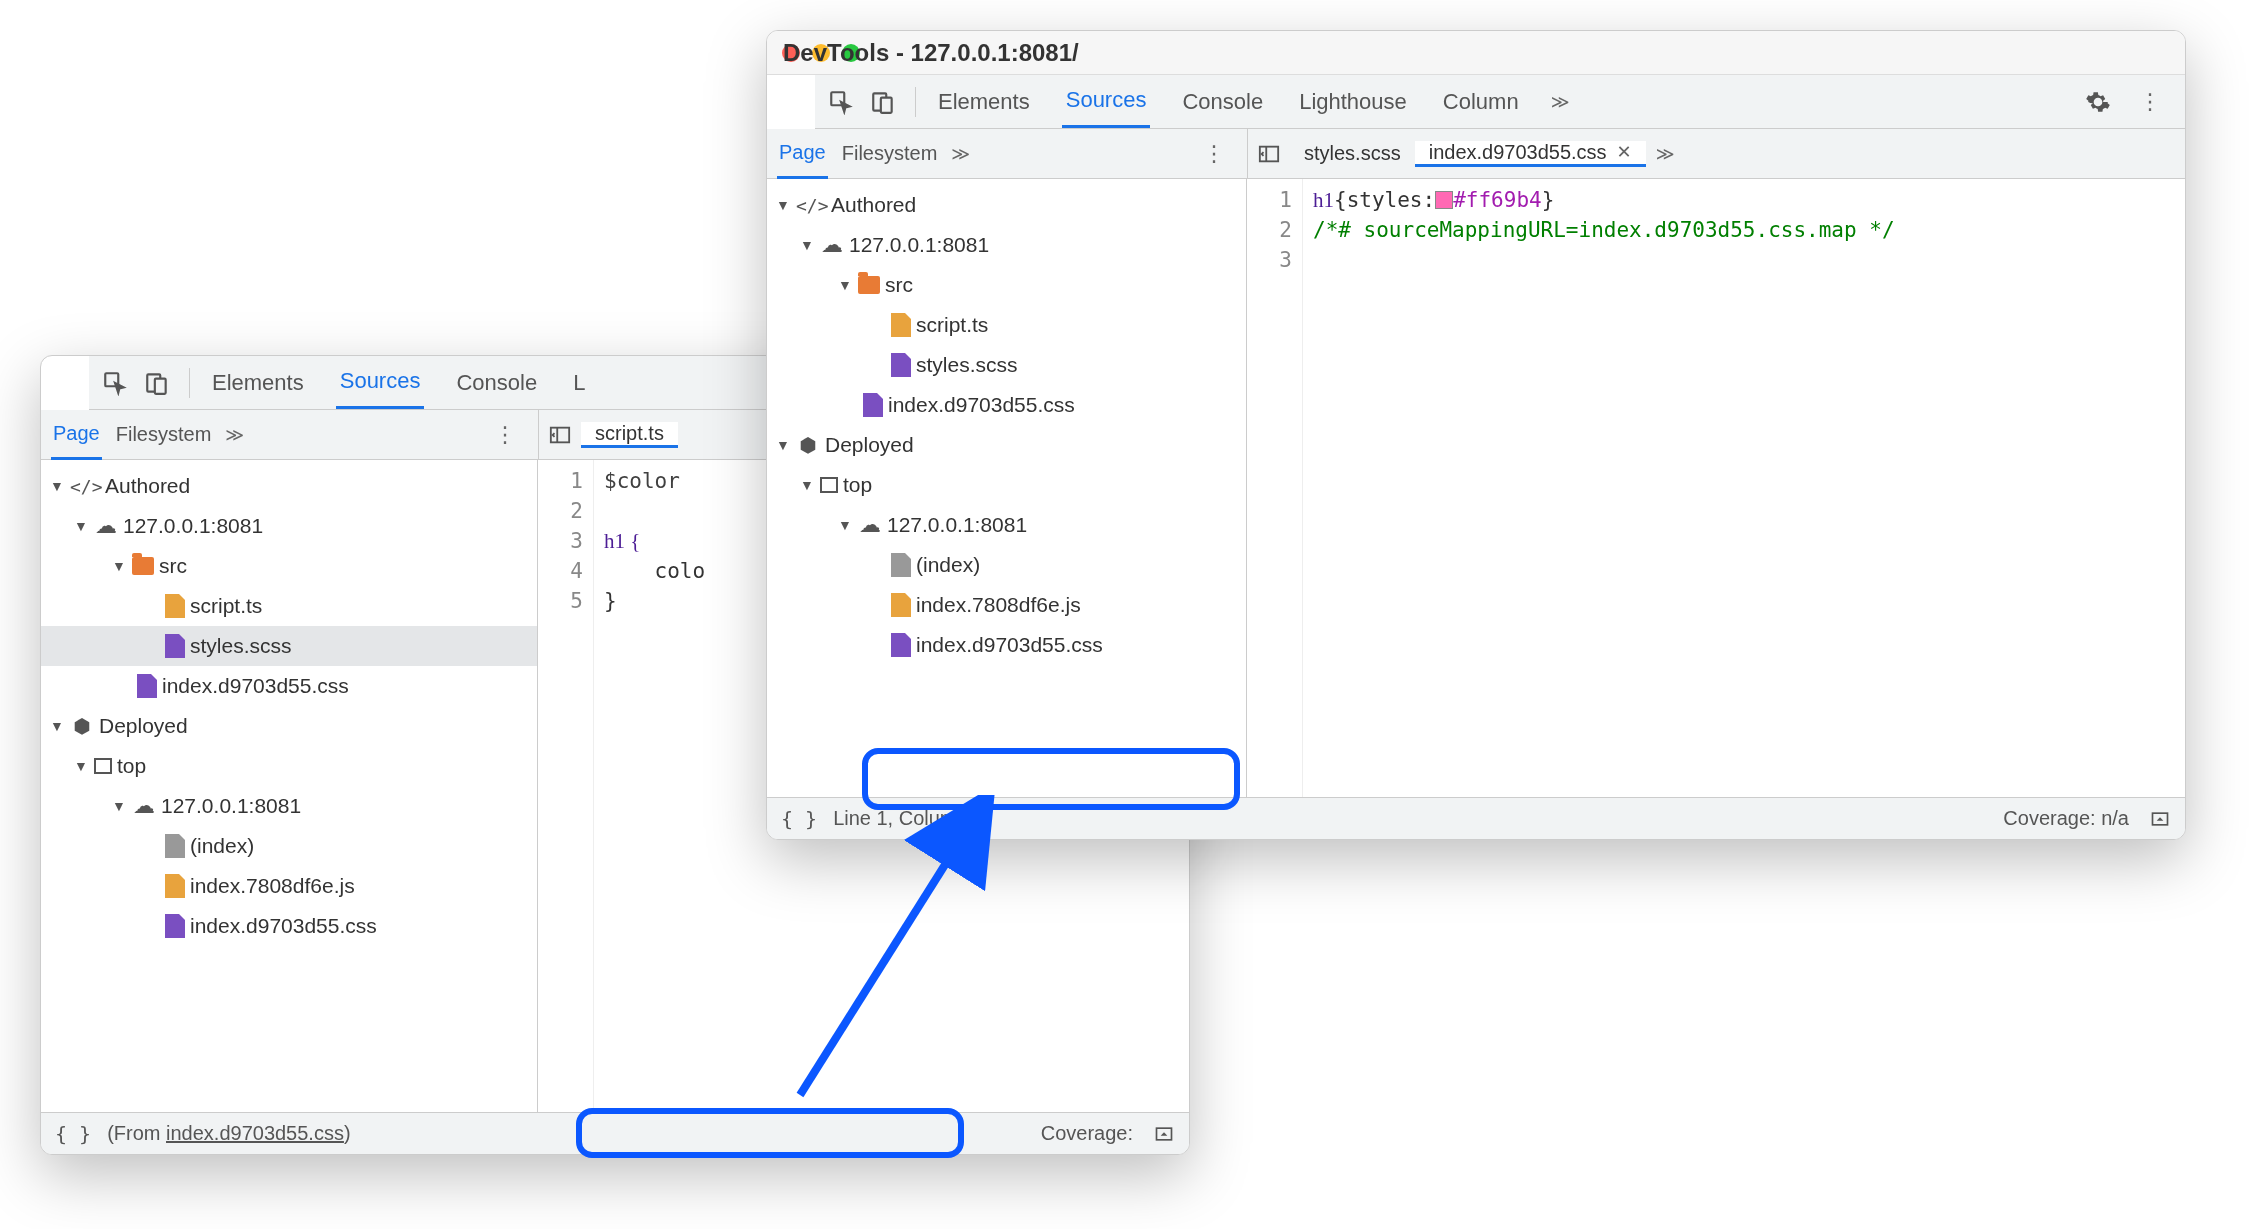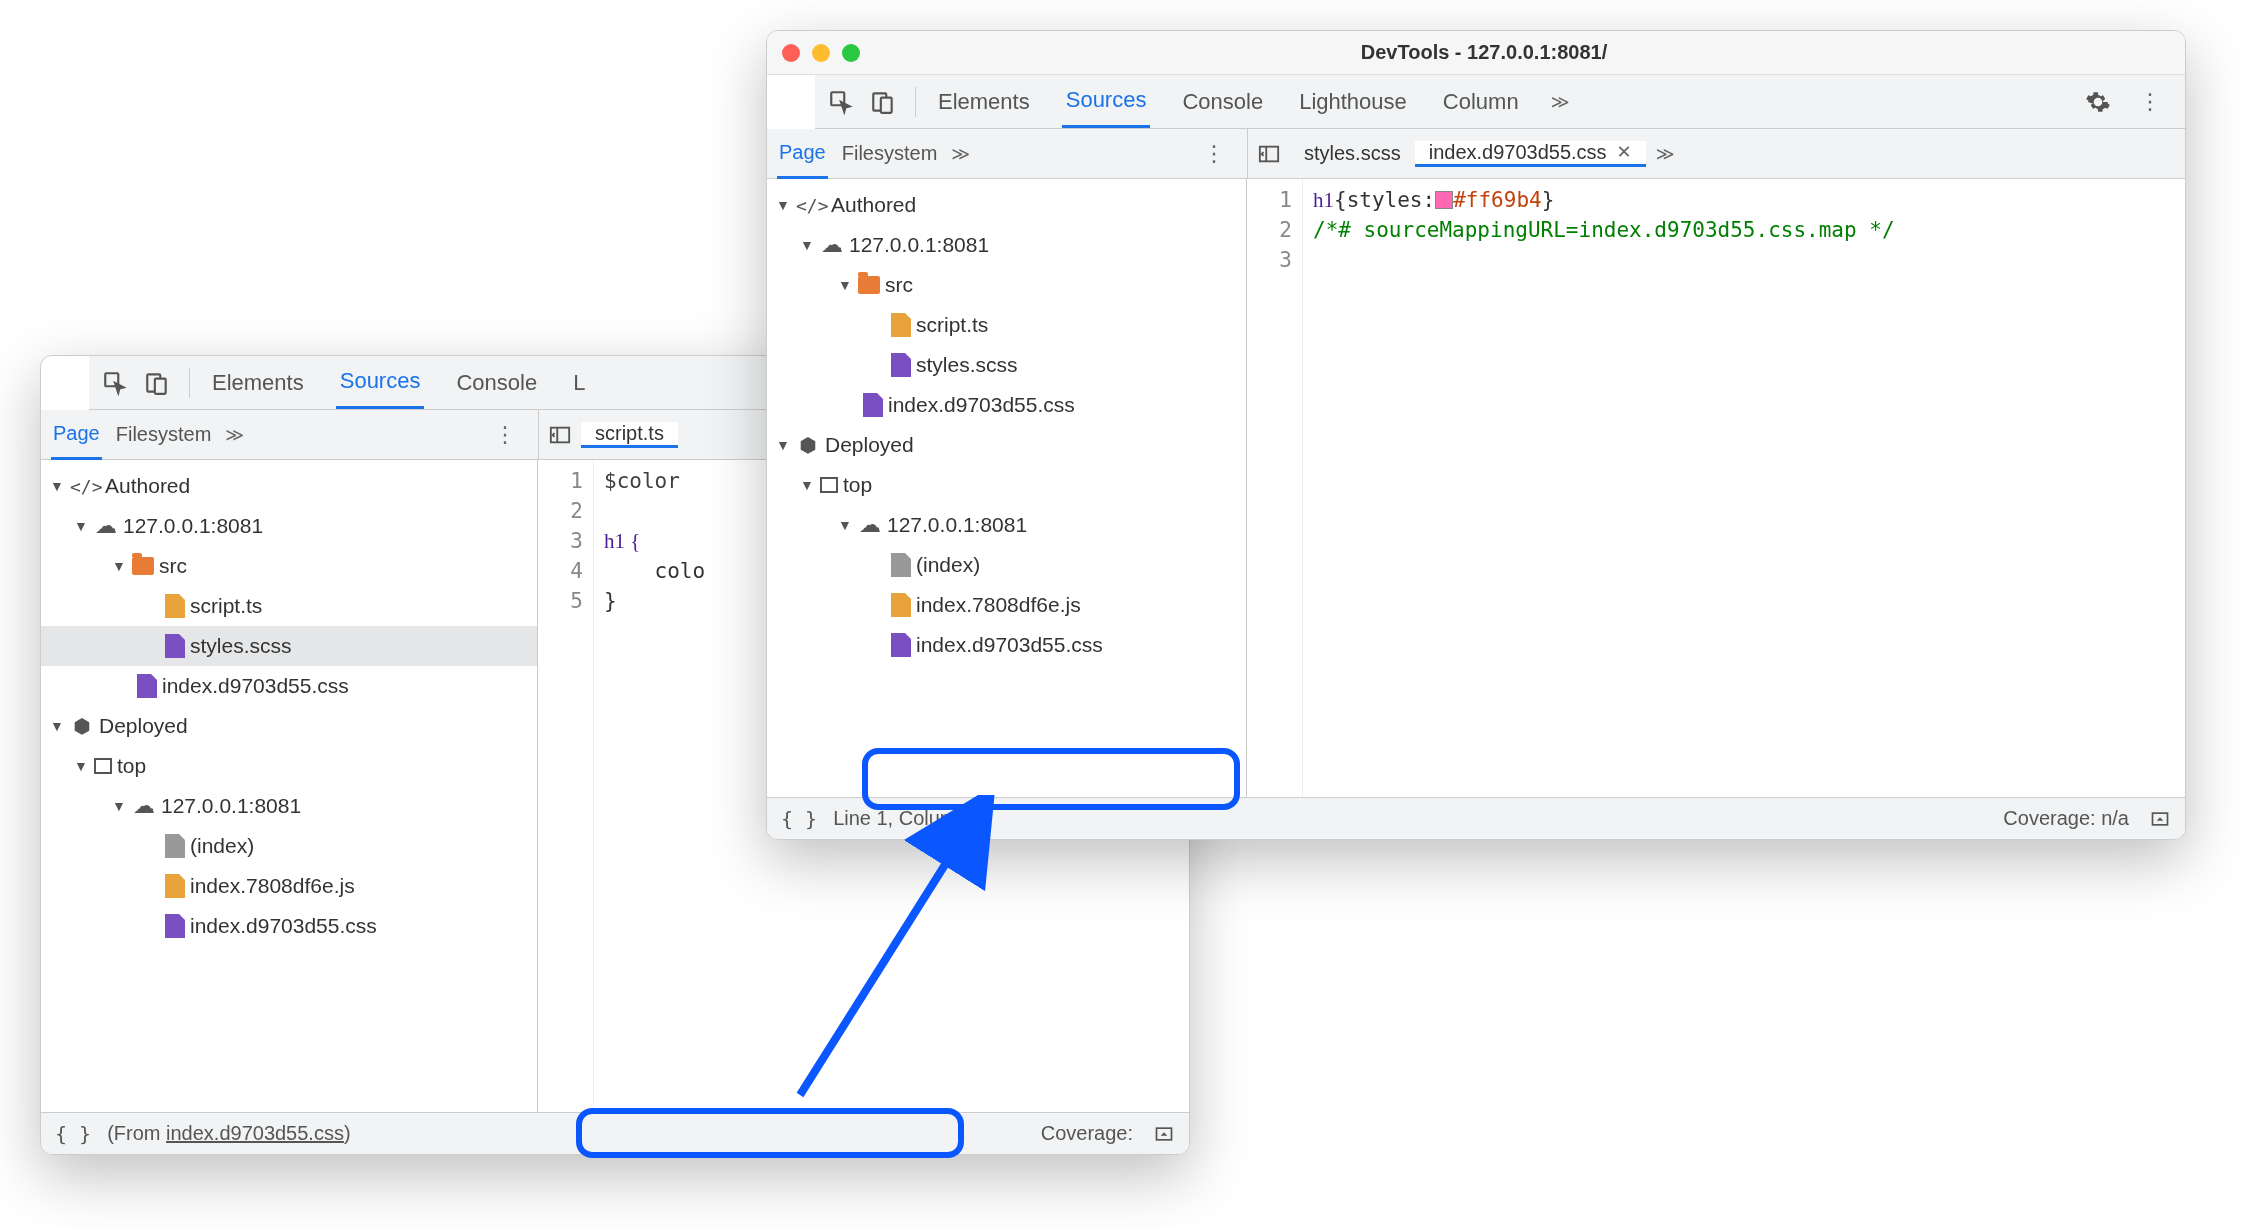--- a/index.html
+++ b/index.html
@@ -28,22 +28,22 @@
   padding: 0 15px;
   border-bottom: 1px solid #ddd;
   position: relative;
 }
 .traffic { display: flex; gap: 12px; }
 .traffic span { width: 18px; height: 18px; border-radius: 50%; display: inline-block; }
 .red { background: #ff5f57; }
 .yellow { background: #febc2e; }
 .green { background: #28c840; }
 .titletext {
-  position: absolute; left: 16px; right: 0; text-align: center;
-  font-size: 20px; color: #333; font-weight: 600; pointer-events: none;
+  position: absolute; left: 16px; right: 0; 
+  font-size: 24px; color: #333; font-weight: 600; pointer-events: none;
 }
 .toolbar {
   height: 54px;
   border-bottom: 1px solid #ccc;
   display: flex;
   align-items: center;
   padding: 0 12px;
   gap: 14px;
   background: #f1f3f4;
   margin-left: 48px;
@@ -80,21 +80,21 @@
 .editor { flex: 1; display: flex; font-family: Menlo, Consolas, monospace; font-size: 21px; background: #fff; }
 .gutter { width: 56px; text-align: right; color: #888; background: #fff; padding: 6px 10px 0 0; line-height: 30px; border-right: 1px solid #eee;}
 .code { flex:1; padding: 6px 10px 0; line-height: 30px; white-space: pre; color: #333;}
 .statusbar { height: 42px; border-top: 1px solid #ccc; display: flex; align-items: center; padding: 0 14px; gap: 16px; font-size: 20px; color: #555; background: #f1f3f4;}
 .status-right { margin-left: auto; display: flex; align-items: center; gap: 20px;}
 .braces { font-family: monospace; font-size: 20px; color: #555;}
 
 
 .c-sel { color: #4c1d95; font-family: Liberation Serif, serif; }
 .c-prop { color: #333; }
-.c-hex { color: #c2410c; }
+.c-hex { color: #a21caf; }
 .c-comment { color: #007f00; }
 .c-var { color: #404040; }
 .swatch { display:inline-block; width:18px; height:18px; background:#ff69b4; border:1px solid #888; vertical-align:-2px;}
 
 
 .fi { width: 20px; height: 24px; display:inline-block; position:relative;}
 .fi::before { content:""; position:absolute; inset:0; clip-path: polygon(0 0, 70% 0, 100% 25%, 100% 100%, 0 100%);}
 .fi-yellow::before { background:#e8a33d;}
 .fi-purple::before { background:#7a4fc1;}
 .fi-gray::before { background:#999;}

